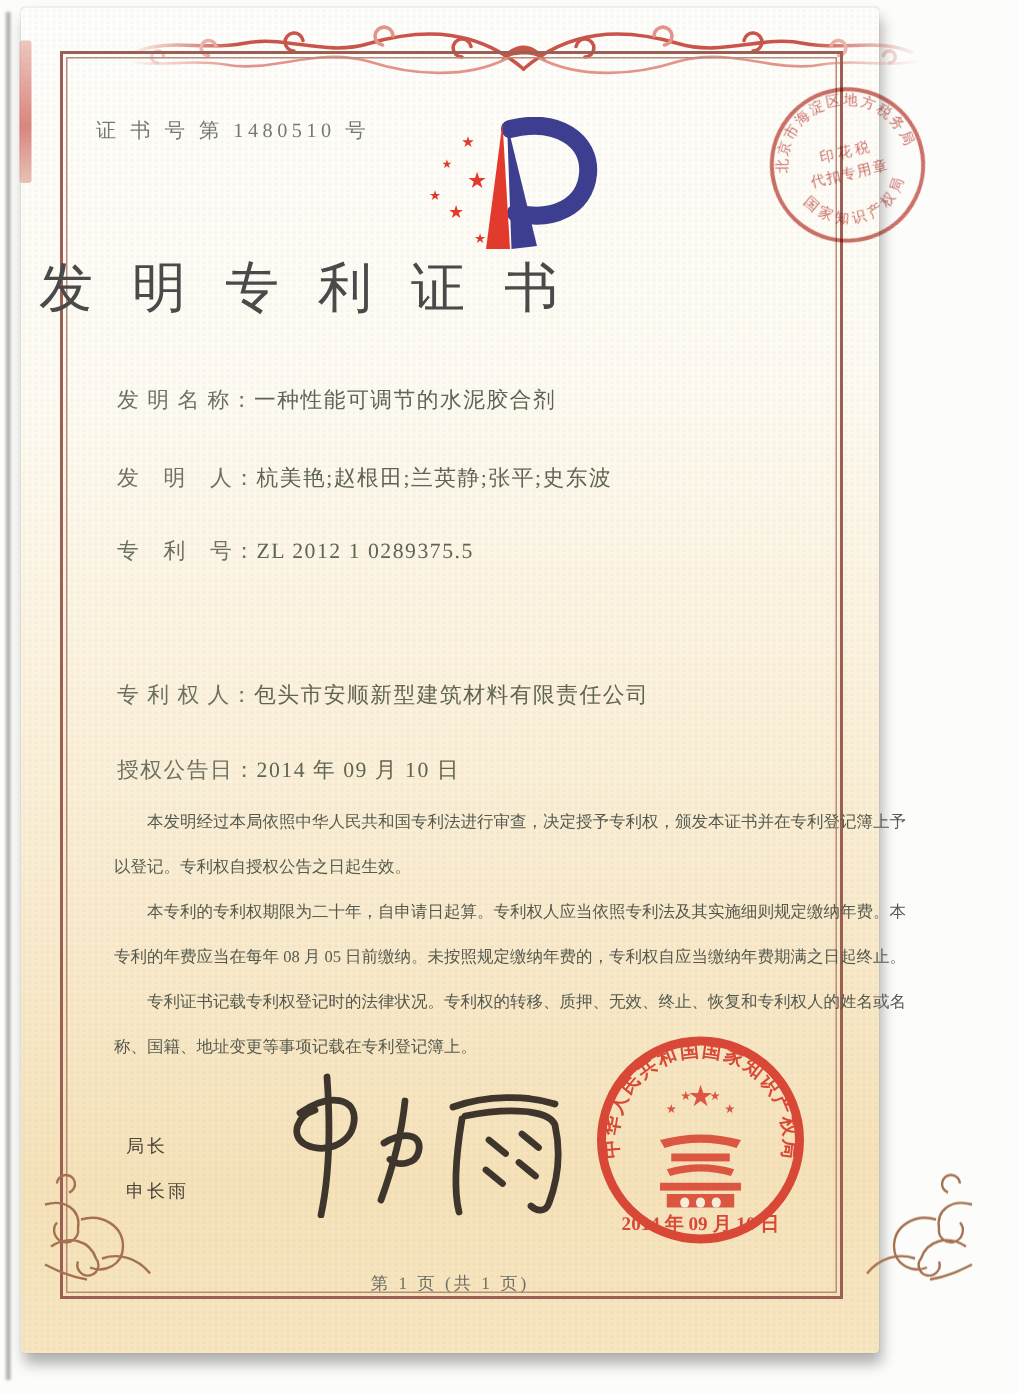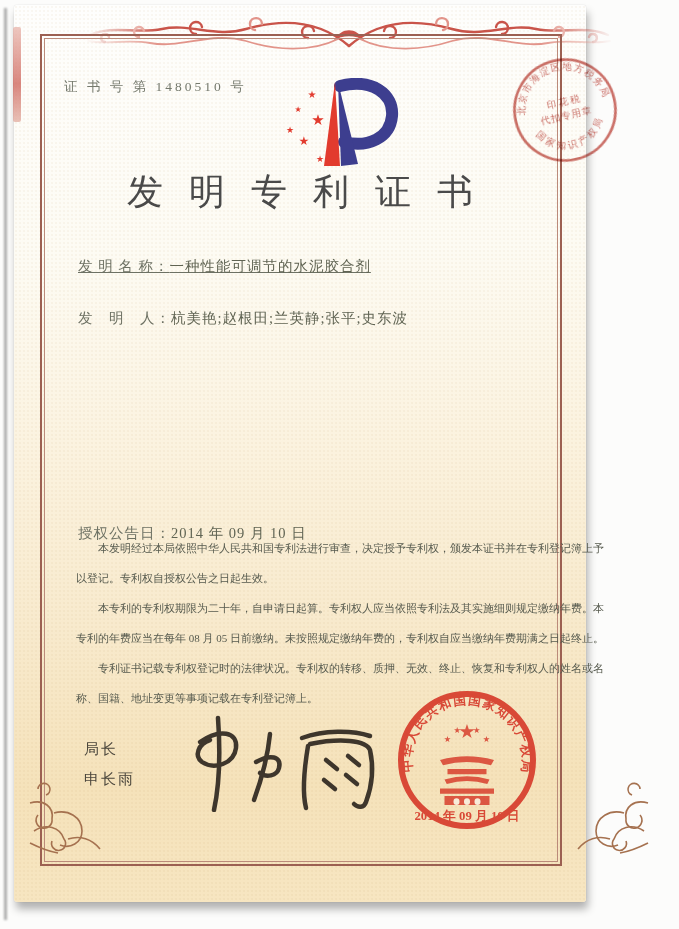--- a/index.html
+++ b/index.html
@@ -41,35 +41,35 @@
     content:"";position:absolute;inset:2px;border:1px solid #bb8a7a;
   }
   .flourish{position:absolute;z-index:4;}
   .content{position:absolute;inset:0;z-index:5;}
   .cert-no{
     position:absolute;left:50px;top:73px;font-size:13.5px;color:#757a6e;
     letter-spacing:3px;
   }
   .logo{position:absolute;left:266px;top:73px;width:120px;height:92px;}
   .title{
-    position:absolute;left:0;top:163px;width:100%;text-align:center;
-    font-size:36px;color:#4a4a4a;letter-spacing:26px;padding-left:26px;
+    position:absolute;left:0;top:163px;width:100%;text-align:left;
+    font-size:36px;color:#4a4a4a;letter-spacing:26px;padding-left:12px;
     box-sizing:border-box;
   }
   .field-row{
     position:absolute;left:64px;width:540px;font-size:14.5px;color:#6d7163;
     letter-spacing:1px;white-space:nowrap;
   }
   .field-row .val{color:#606453;}
   .paras{
     position:absolute;left:62px;top:528px;width:528px;
     font-size:11px;line-height:30px;color:#565a4e;text-align:justify;
   }
   .paras p{margin:0;text-indent:2em;}
-  .signer{position:absolute;left:70px;font-size:15px;color:#4b463c;letter-spacing:2px;}
+  .signer{position:absolute;left:70px;font-size:12px;color:#4b463c;letter-spacing:2px;margin-top:16px;}
   .sig{position:absolute;left:156px;top:707px;width:210px;height:100px;}
   .seal{position:absolute;left:378px;top:680px;width:150px;height:150px;mix-blend-mode:multiply;opacity:.92;}
   .stamp{position:absolute;left:496px;top:50px;width:110px;height:110px;transform:rotate(-13deg);mix-blend-mode:multiply;opacity:.82;z-index:6;}
   .footer{
     position:absolute;left:0;top:843px;width:100%;text-align:center;
     font-size:11.5px;color:#6b6f64;letter-spacing:2px;
   }
 </style>
 </head>
 <body>
@@ -130,27 +130,33 @@
         <text x="18" y="34" font-size="8">★</text>
         <text x="38" y="47" font-size="15">★</text>
         <text x="10" y="55" font-size="9">★</text>
         <text x="24" y="67" font-size="12">★</text>
         <text x="40" y="84" font-size="9">★</text>
       </g>
     </svg>
 
     <div class="title">发明专利证书</div>
 
-    <div class="field-row" style="top:252px;text-decoration:underline;">
+    <div class="field-row" style="top:252px;">
       <span>发 明 名 称：</span><span class="val">一种性能可调节的水泥胶合剂</span>
     </div>
     <div class="field-row" style="top:304px;">
       <span>发　明　人：</span><span class="val">杭美艳;赵根田;兰英静;张平;史东波</span>
     </div>
-    <div class="field-row" style="top:499px;margin-top:20px;">
+    <div class="field-row" style="top:353px;">
+      <span>专　利　号：</span><span class="val">ZL 2012 1 0289375.5</span>
+    </div>
+    <div class="field-row" style="top:449px;">
+      <span>专 利 权 人：</span><span class="val">包头市安顺新型建筑材料有限责任公司</span>
+    </div>
+    <div class="field-row" style="top:499px;">
       <span>授权公告日：</span><span class="val">2014 年 09 月 10 日</span>
     </div>
 
     <div class="paras">
       <p>本发明经过本局依照中华人民共和国专利法进行审查，决定授予专利权，颁发本证书并在专利登记簿上予以登记。专利权自授权公告之日起生效。</p>
       <p>本专利的专利权期限为二十年，自申请日起算。专利权人应当依照专利法及其实施细则规定缴纳年费。本专利的年费应当在每年 08 月 05 日前缴纳。未按照规定缴纳年费的，专利权自应当缴纳年费期满之日起终止。</p>
       <p>专利证书记载专利权登记时的法律状况。专利权的转移、质押、无效、终止、恢复和专利权人的姓名或名称、国籍、地址变更等事项记载在专利登记簿上。</p>
     </div>
 
     <div class="signer" style="top:735px;">局长</div>
@@ -188,20 +194,21 @@
         <path d="M70,126 Q100,117 130,126 L127,132 Q100,124 73,132 Z"></path>
         <rect x="64" y="138" width="72" height="7"></rect>
         <rect x="70" y="148" width="60" height="12"></rect>
         <rect x="82" y="151" width="8" height="9" rx="4" fill="#f9efe0"></rect>
         <rect x="96" y="151" width="8" height="9" rx="4" fill="#f9efe0"></rect>
         <rect x="110" y="151" width="8" height="9" rx="4" fill="#f9efe0"></rect>
       </g>
       <text x="100" y="180" font-size="17" font-weight="bold" fill="#d63a2a" text-anchor="middle">2014 年 09 月 10 日</text>
     </svg>
 
+    <div class="footer">第 1 页 (共 1 页)</div>
   </div>
 
   <svg class="stamp" viewBox="0 0 120 120">
     <circle cx="60" cy="60" r="55" fill="none" stroke="#c05148" stroke-width="3"></circle>
     <defs>
       <path id="stampTop" d="M16,60 A44,44 0 1 1 104,60" fill="none"></path>
       <path id="stampBottom" d="M18,60 A42,42 0 0 0 102,60" fill="none"></path>
     </defs>
     <text font-size="10.5" fill="#c05148" letter-spacing="1.5">
       <textPath href="#stampTop" startOffset="4">北京市海淀区地方税务局</textPath>

